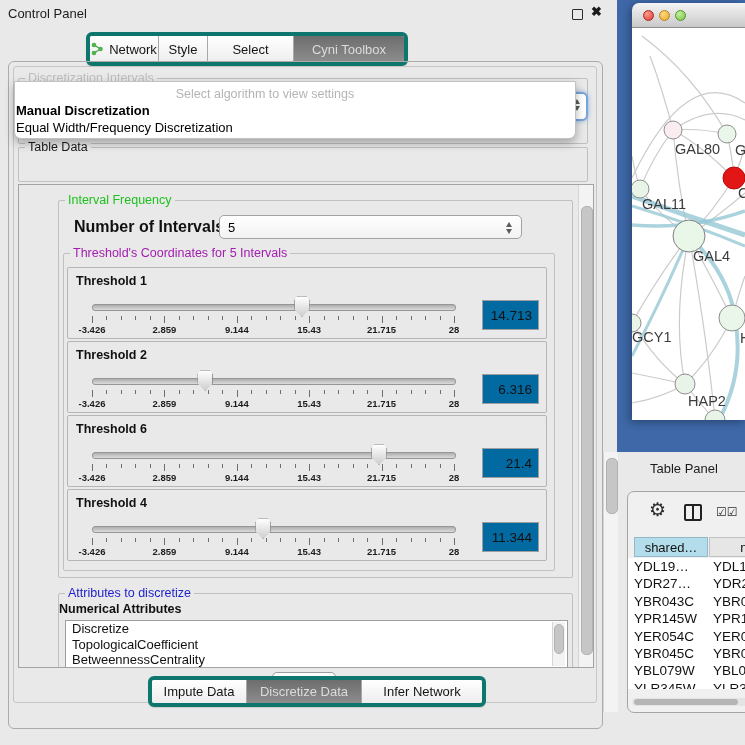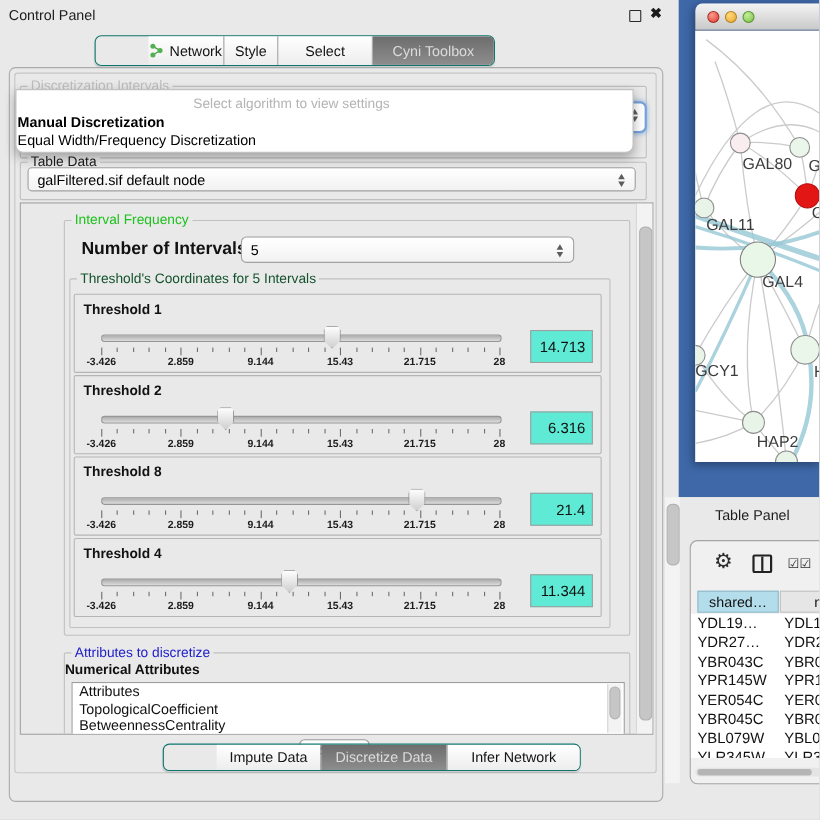--- a/index.html
+++ b/index.html
@@ -4,22 +4,22 @@
 <style>
   html,body{margin:0;padding:0;background:#d8d8d8;}
   #root{position:relative;width:745px;height:745px;background:#e9e9e9;overflow:hidden;
         font-family:"Liberation Sans",sans-serif;color:#111;}
   .abs{position:absolute;}
   
   .cp-title{left:8px;top:6px;font-size:13px;color:#1c1c1c;}
   .float-icon{left:572px;top:9px;width:9px;height:9px;border:1.6px solid #2b2b2b;border-radius:1px;}
   .close-icon{left:591px;top:4px;font-size:13px;font-weight:bold;color:#1b1b1b;}
   
-  .seg-bar{display:flex;height:26px;border:1px solid #0f766e;border-radius:6px;overflow:hidden;
-           box-shadow:0 1px 1px rgba(0,0,0,.12);padding-left:48px;}
+  .seg-bar{display:flex;height:26px;border:4px solid #0f766e;border-radius:6px;overflow:hidden;
+           box-shadow:0 1px 1px rgba(0,0,0,.12);}
   .seg{display:flex;align-items:center;justify-content:center;gap:5px;font-size:13px;color:#141414;
        background:linear-gradient(#ffffff,#ededed);border-left:1px solid #a8a8a8;white-space:nowrap;}
   .seg:first-child{border-left:none;}
   .seg.selected{background:linear-gradient(#6d6d6d,#8d8d8d);color:#dcdcdc;}
   .outer-panel{left:8px;top:61px;width:593px;height:666px;border:1px solid #ababab;border-radius:6px;}
   .inner-panel{left:13px;top:66px;width:582px;height:635px;border:1px solid #c6c6c6;border-radius:3px;}
   .group{border:1px solid #c0c0c0;border-radius:2px;}
   .group-title{position:absolute;top:-8px;left:6px;background:#e9e9e9;padding:0 3px;font-size:12.5px;}
   
   .popup{left:14px;top:81px;width:560px;height:56px;background:#fff;border:1px solid #c2c2c2;
@@ -43,21 +43,21 @@
   .bold{font-weight:bold;}
   
   .thr-box{position:absolute;left:48px;width:478px;height:70px;border:1px solid #b5b5b5;border-radius:2px;}
   .thr-label{position:absolute;left:8px;top:6px;font-size:12.5px;font-weight:bold;}
   .thr-track{position:absolute;left:24px;top:36px;width:362px;height:5px;border-radius:3px;
              background:linear-gradient(#adadad,#dcdcdc);border:1px solid #969696;}
   .thr-thumb{position:absolute;top:28px;width:14px;height:19px;background:linear-gradient(#fefefe,#cfcfcf);
              border:1px solid #8d8d8d;clip-path:polygon(50% 100%,2% 64%,2% 20%,20% 2%,80% 2%,98% 20%,98% 64%);}
   .tick{position:absolute;width:1px;background:#6e6e6e;}
   .tick-label{position:absolute;width:44px;text-align:center;font-size:9.5px;font-weight:bold;color:#1c1c1c;}
-  .thr-value{position:absolute;left:414px;top:32px;width:57px;height:30px;background:#5eead4;
+  .thr-value{position:absolute;left:414px;top:32px;width:57px;height:30px;background:#0369a1;
              border:1px solid #9e9e9e;font-size:13.5px;text-align:right;line-height:30px;padding-right:6px;
              box-sizing:border-box;}
   
   .attr-list{background:#fff;border:1px solid #9e9e9e;font-size:13px;}
   .attr-item{height:15.5px;line-height:15.5px;padding-left:6px;white-space:nowrap;}
   .apply-btn{left:272px;top:672px;width:62px;height:22px;border:1px solid #9b9b9b;border-radius:5px;
              background:linear-gradient(#ffffff,#e4e4e4);font-size:13px;text-align:center;line-height:21px;
              box-shadow:0 1px 1px rgba(0,0,0,.15);}
   
   .desktop{left:617px;top:0;width:128px;height:452px;background:#3e68a8;}
@@ -123,38 +123,34 @@
 
   <div class="abs popup">
     <div class="popup-prompt">Select algorithm to view settings</div>
     <div class="popup-item bold" style="top:21px;">Manual Discretization</div>
     <div class="popup-item" style="top:38px;">Equal Width/Frequency Discretization</div>
   </div>
 
   <div class="abs group" style="left:18px;top:147px;width:568px;height:33px;">
     <div class="group-title" style="color:#1a1a1a;">Table Data</div>
   </div>
-  <div class="abs mac-combo" style="left:25px;top:152px;width:553px;height:22px;">
-    <span>galFiltered.sif default node</span>
-    <div class="spinner" style="right:8px;top:4px;"></div>
-  </div>
 
   <div class="abs scrollpane">
 
     <div class="abs group" style="left:39px;top:15px;width:513px;height:376px;">
       <div class="group-title" style="color:#1dc11d;">Interval Frequency</div>
     </div>
     <div class="abs bold" style="left:55px;top:33px;font-size:16px;">Number of Intervals</div>
     <div class="abs mac-combo" style="left:200px;top:30px;width:303px;height:24px;line-height:23px;border-radius:5px;">
       <span>5</span>
       <div class="spinner" style="right:8px;top:5px;"></div>
     </div>
 
     <div class="abs group" style="left:44px;top:68px;width:490px;height:316px;">
-      <div class="group-title" style="color:#14532d;">Threshold's Coordinates for 5 Intervals</div>
+      <div class="group-title" style="color:#a21caf;">Threshold's Coordinates for 5 Intervals</div>
     </div>
     <div id="threshold-list">
         <div class="thr-box" style="top: 82px;">
     <div class="thr-label">Threshold 1</div>
     <div class="thr-track"></div>
     <div class="thr-thumb" style="left: 225.945px;"></div>
     <div class="thr-value">14.713</div>
   <div class="tick" style="left: 24px; top: 48px; height: 7px;"></div>
           <div class="tick" style="left: 38.48px; top: 48px; height: 4px;"></div>
           <div class="tick" style="left: 52.96px; top: 48px; height: 4px;"></div>
@@ -220,21 +216,21 @@
           <div class="tick" style="left: 371.52px; top: 48px; height: 4px;"></div>
           <div class="tick" style="left: 386px; top: 48px; height: 7px;"></div>
           <div class="tick-label" style="left: 2px; top: 56px;">-3.426</div>
           <div class="tick-label" style="left: 74.4px; top: 56px;">2.859</div>
           <div class="tick-label" style="left: 146.8px; top: 56px;">9.144</div>
           <div class="tick-label" style="left: 219.2px; top: 56px;">15.43</div>
           <div class="tick-label" style="left: 291.6px; top: 56px;">21.715</div>
           <div class="tick-label" style="left: 364px; top: 56px;">28</div>
         </div>
         <div class="thr-box" style="top: 230px;">
-    <div class="thr-label">Threshold 8</div>
+    <div class="thr-label">Threshold 6</div>
     <div class="thr-track"></div>
     <div class="thr-thumb" style="left: 302.974px;"></div>
     <div class="thr-value">21.4</div>
   <div class="tick" style="left: 24px; top: 48px; height: 7px;"></div>
           <div class="tick" style="left: 38.48px; top: 48px; height: 4px;"></div>
           <div class="tick" style="left: 52.96px; top: 48px; height: 4px;"></div>
           <div class="tick" style="left: 67.44px; top: 48px; height: 4px;"></div>
           <div class="tick" style="left: 81.92px; top: 48px; height: 4px;"></div>
           <div class="tick" style="left: 96.4px; top: 48px; height: 7px;"></div>
           <div class="tick" style="left: 110.88px; top: 48px; height: 4px;"></div>
@@ -302,21 +298,21 @@
           <div class="tick-label" style="left: 291.6px; top: 56px;">21.715</div>
           <div class="tick-label" style="left: 364px; top: 56px;">28</div>
         </div>
       </div>
 
     <div class="abs group" style="left:39px;top:408px;width:513px;height:150px;">
       <div class="group-title" style="color:#2121cc;">Attributes to discretize</div>
     </div>
     <div class="abs bold" style="left:40px;top:417px;font-size:12.5px;">Numerical Attributes</div>
     <div class="abs attr-list" id="attr-list" style="left:46px;top:435px;width:501px;height:80px;">
-        <div class="attr-item">Attributes</div>
+        <div class="attr-item">Discretize</div>
         <div class="attr-item">TopologicalCoefficient</div>
         <div class="attr-item">BetweennessCentrality</div>
       </div>
     <div class="abs vtrack" style="left:533px;top:437px;width:12px;height:44px;">
       <div class="vthumb" style="position:absolute;left:1px;top:2px;width:8px;height:28px;"></div>
     </div>
 
     <div class="abs vtrack" style="left:559px;top:0;width:15px;height:482px;">
       <div class="vthumb" style="position:absolute;left:2px;top:21px;width:10px;height:447px;"></div>
     </div>

